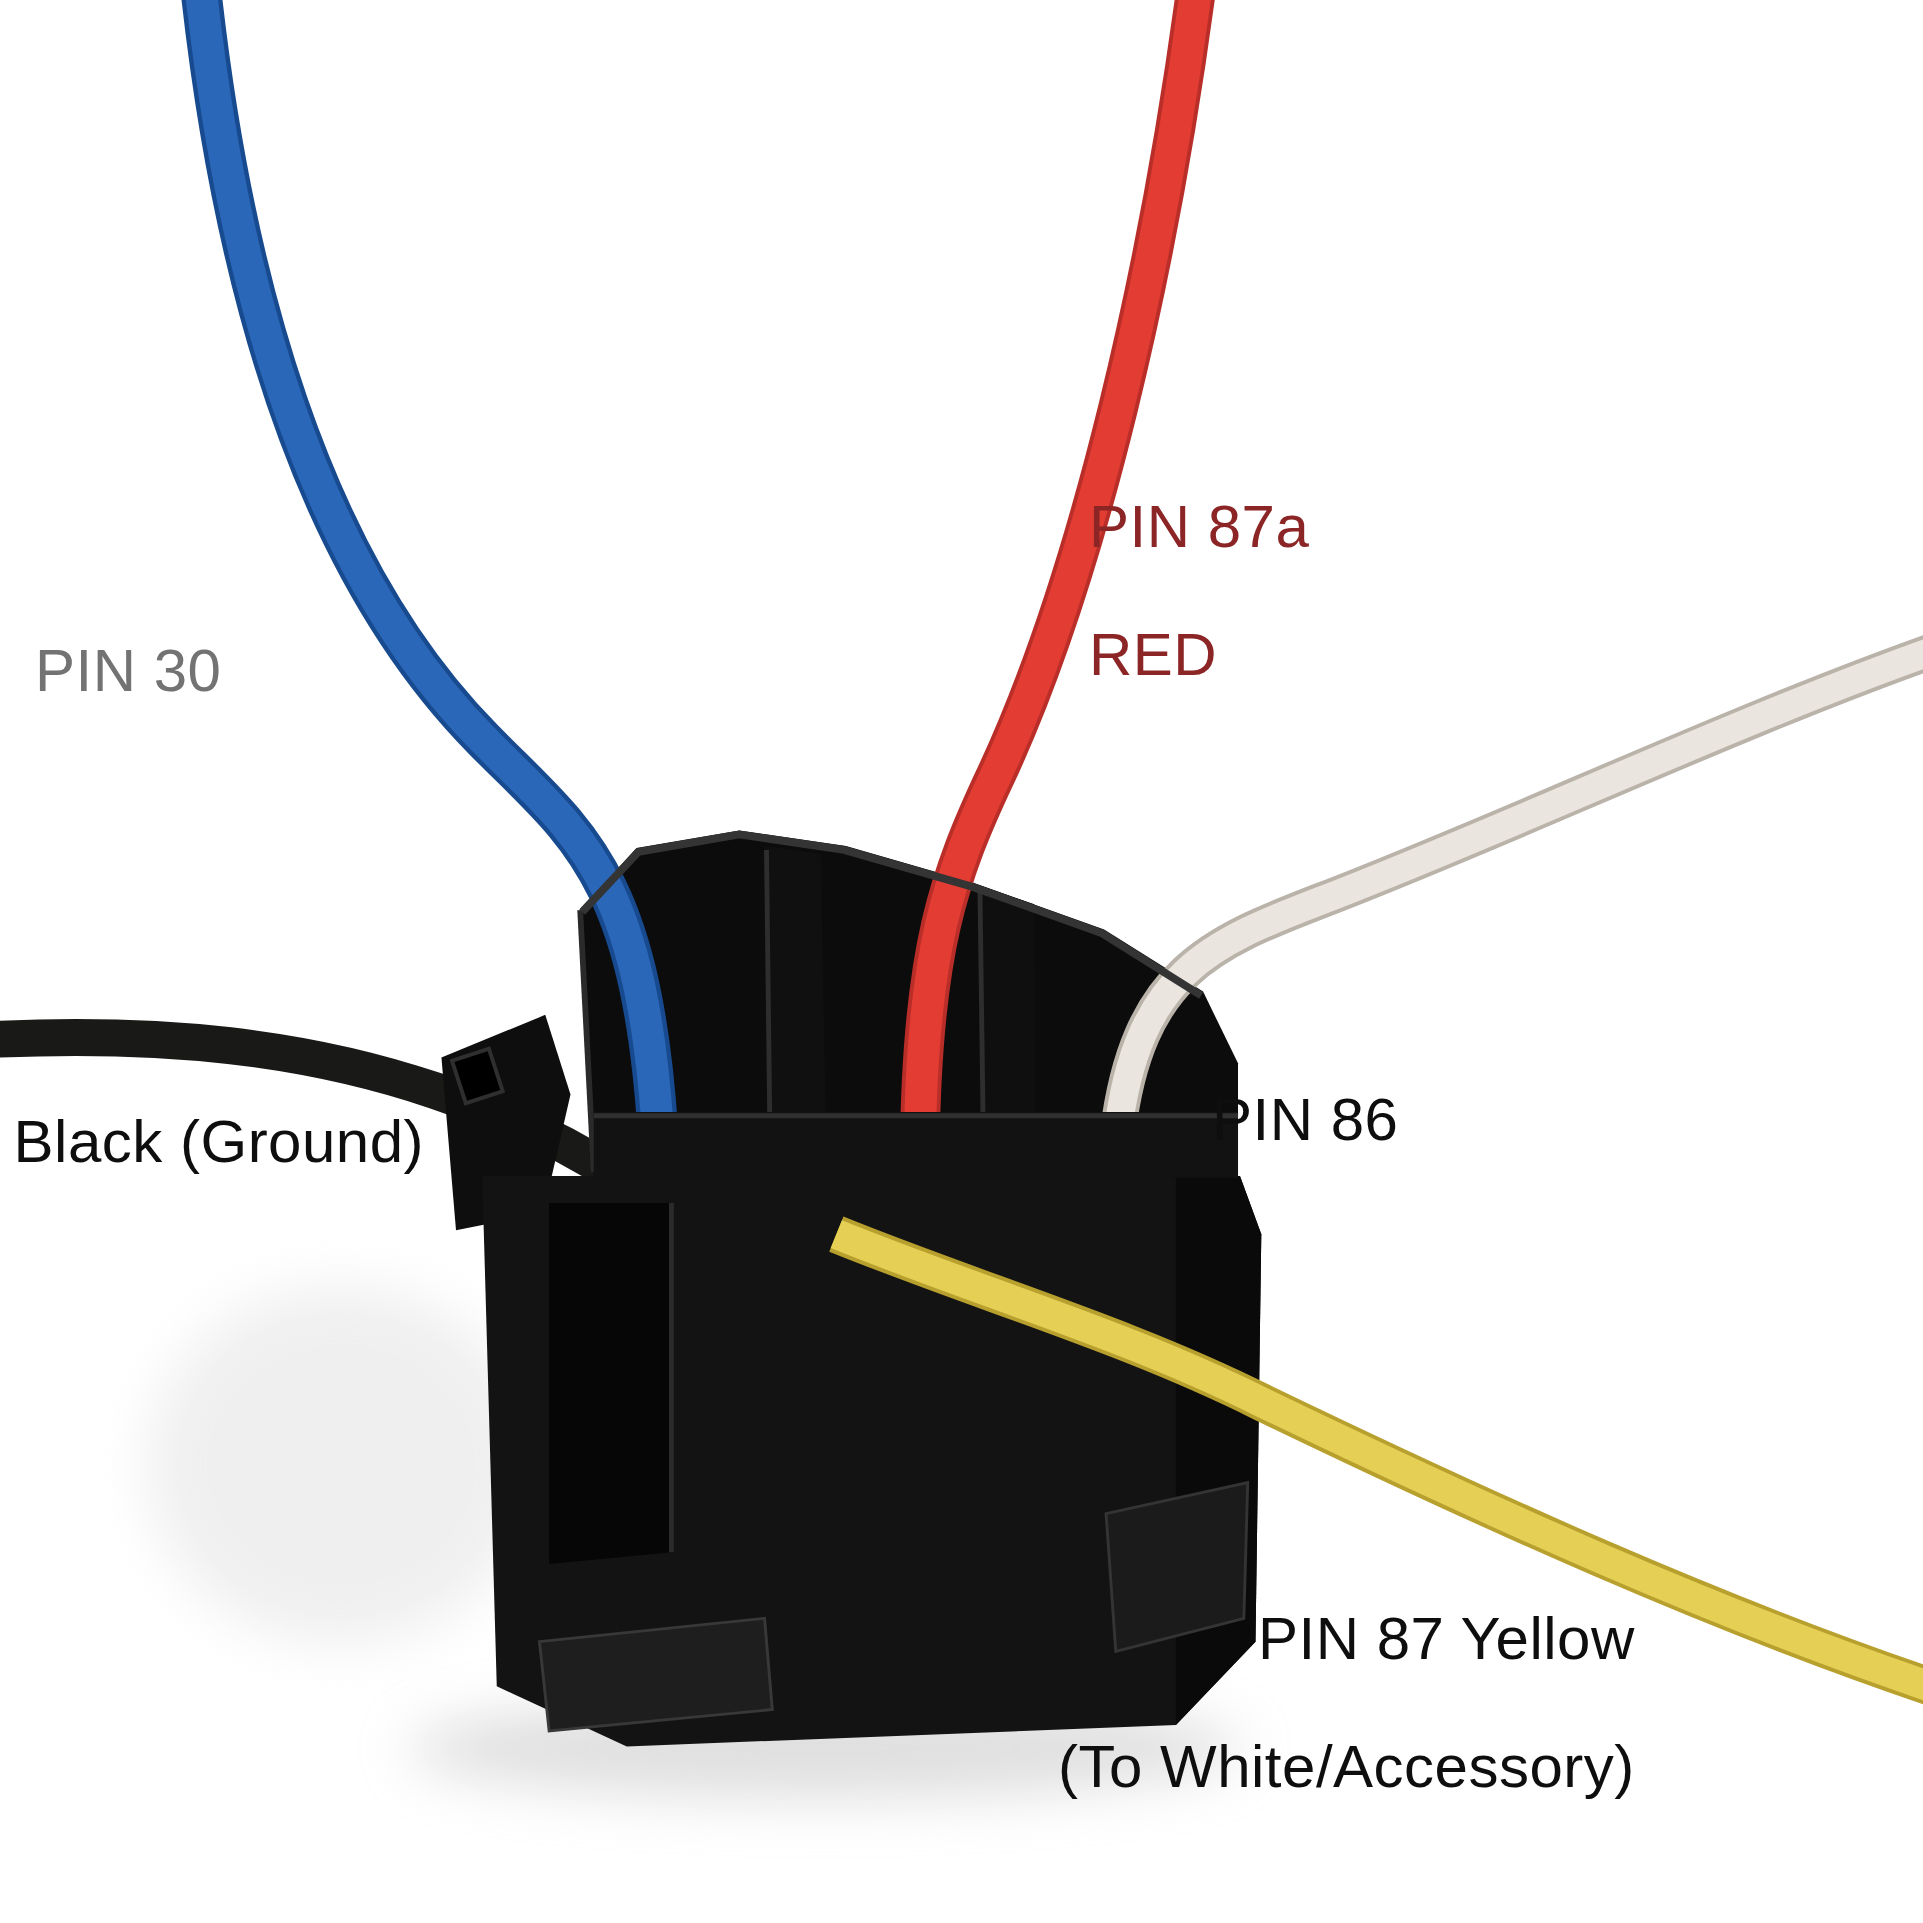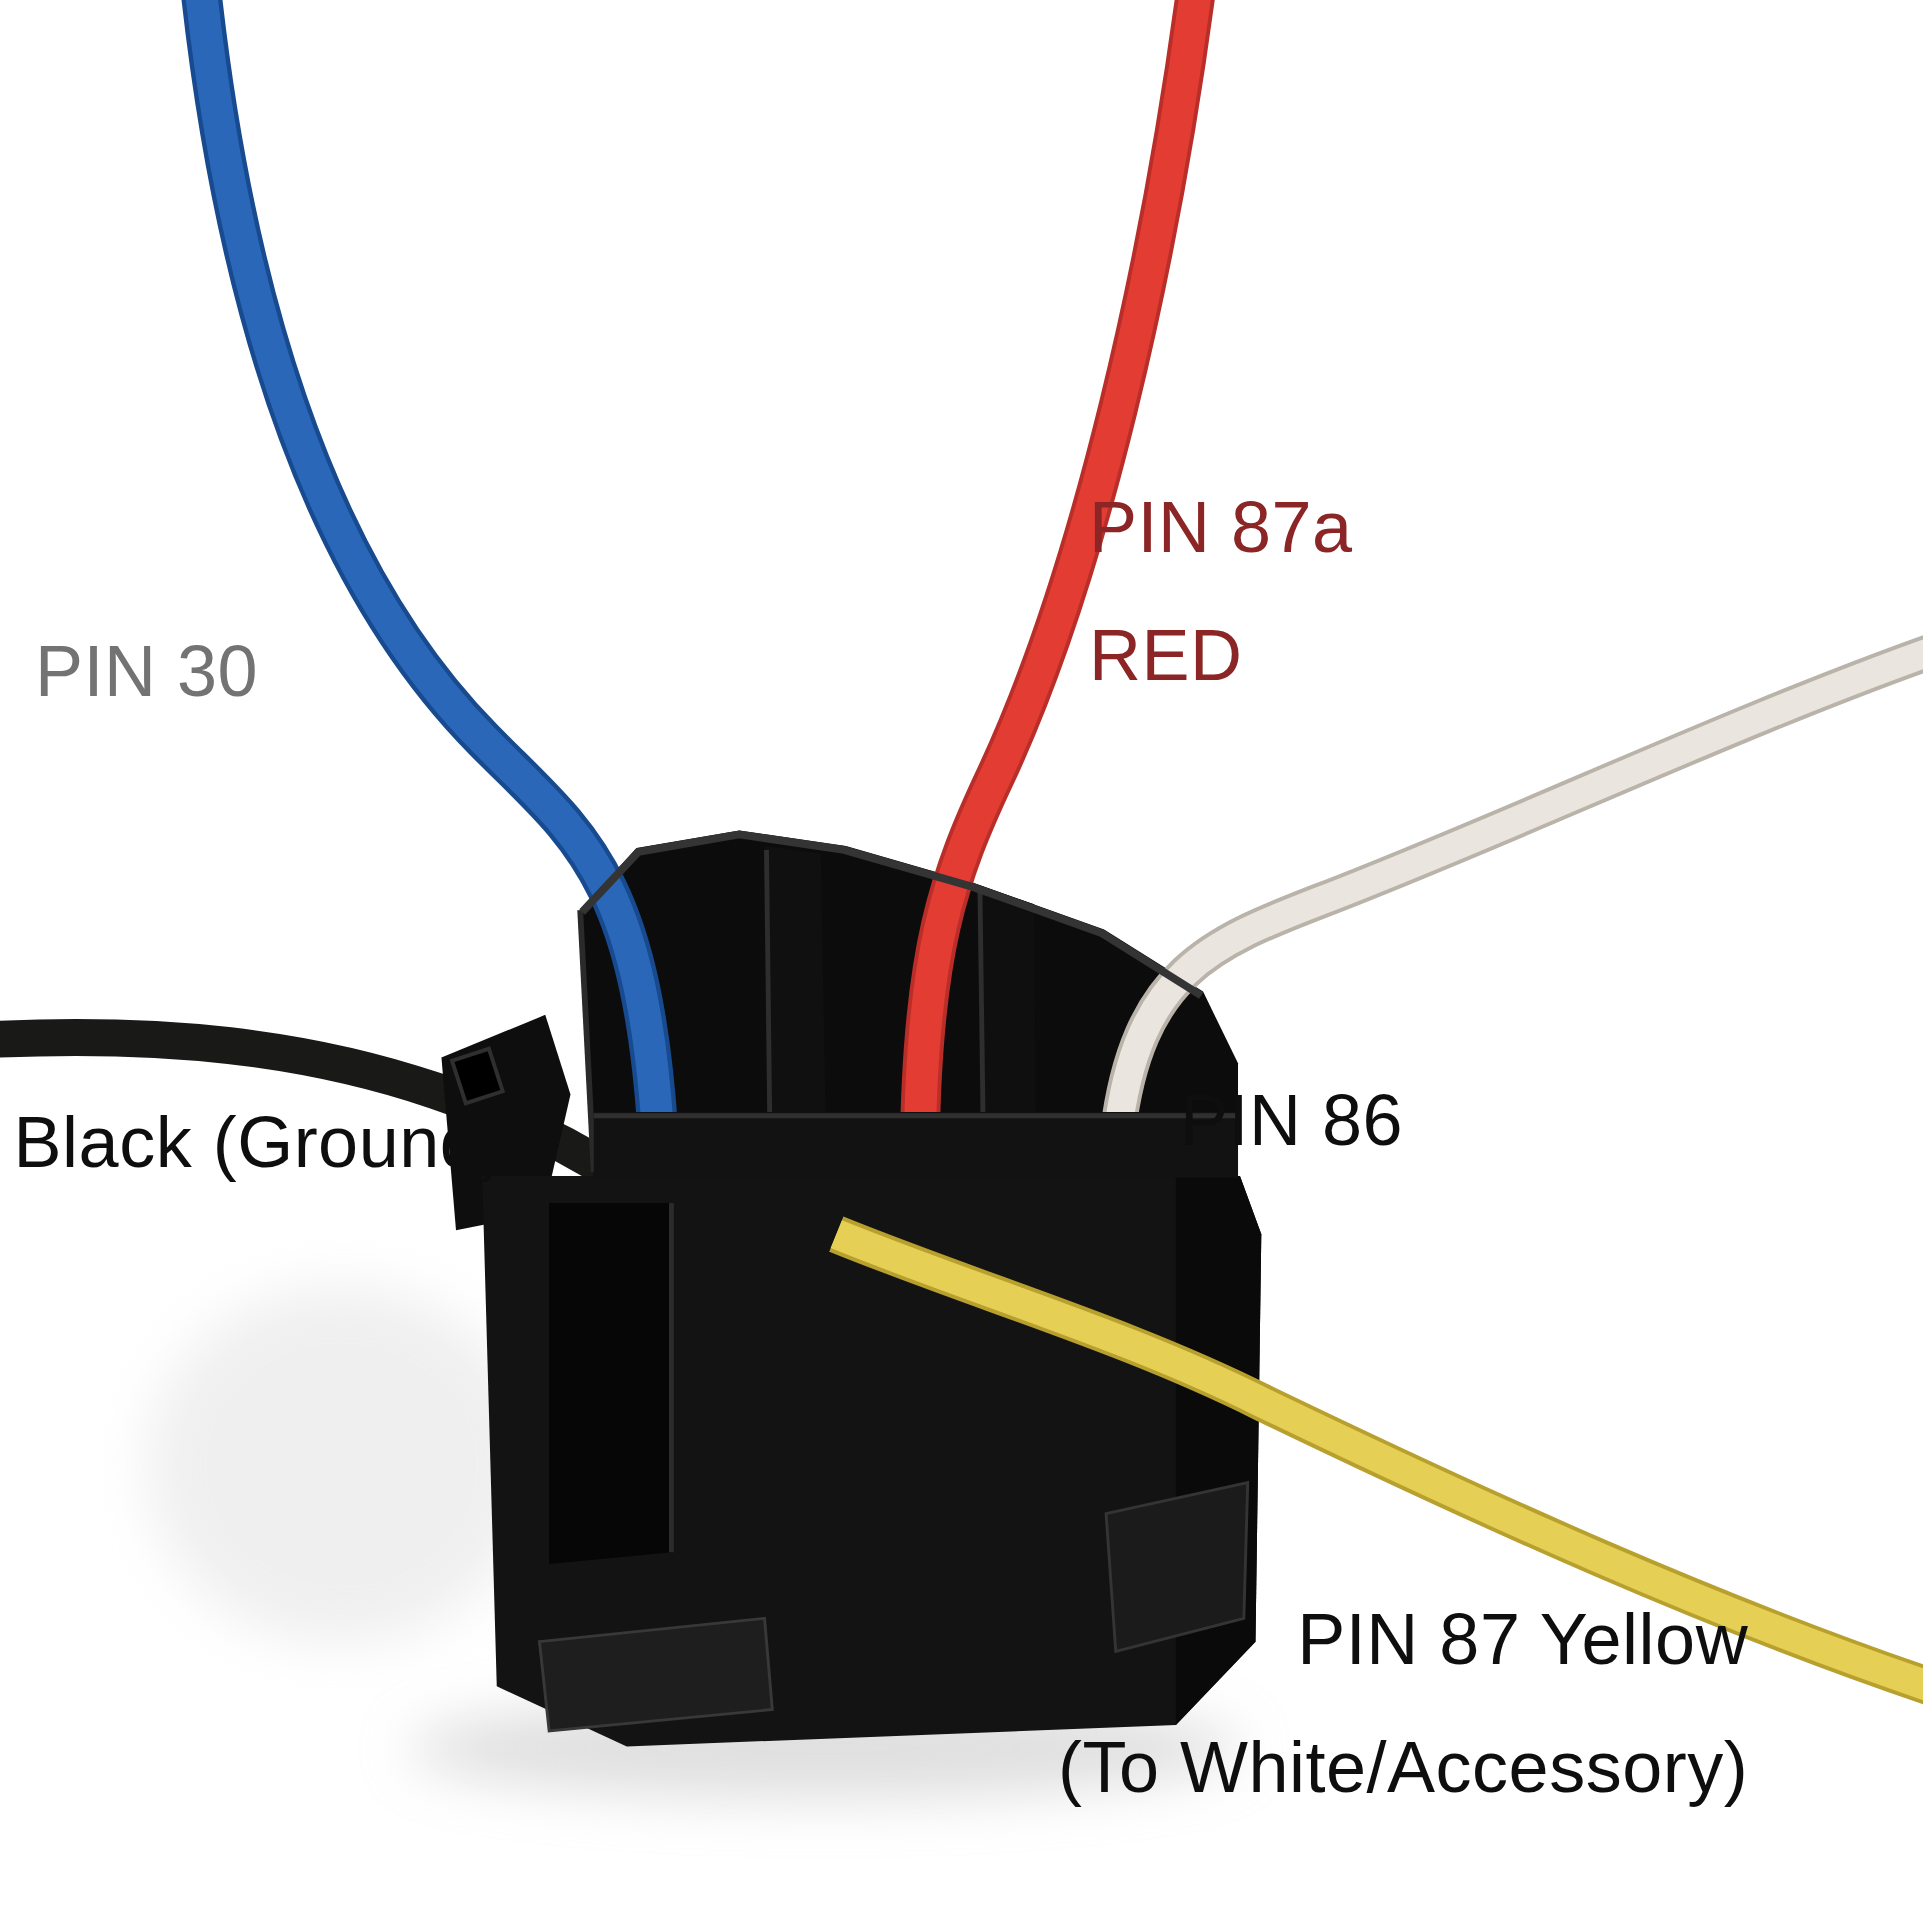--- a/index.html
+++ b/index.html
@@ -7,21 +7,21 @@
     position: relative;
     width: 1923px;
     height: 1923px;
     background: #ffffff;
     overflow: hidden;
     font-family: "Liberation Sans", "DejaVu Sans", sans-serif;
   }
   #photo-svg { position: absolute; left: 0; top: 0; }
   .label {
     position: absolute;
-    font-size: 72px;
+    font-size: 60px;
     line-height: 128px;
     font-weight: 500;
     letter-spacing: 0.5px;
     white-space: nowrap;
     color: #0e0e0e;
   }
 </style>
 </head>
 <body>
 
@@ -79,21 +79,21 @@
 
   <div class="label" style="left: 1089px; top: 463px; color: rgb(140, 37, 37);">
     <div>PIN 87a</div>
     <div>RED</div>
   </div>
 
   <div class="label" style="left: 13.6px; top: 1078px; color: rgb(14, 14, 14);">
     <div>Black (Ground)</div>
   </div>
 
-  <div class="label" style="left: 1180px; top: 1056px; color: rgb(14, 14, 14);">
+  <div class="label" style="left: 1212px; top: 1056px; color: rgb(14, 14, 14);">
     <div>PIN 86</div>
   </div>
 
   <div class="label" style="left: 1058px; top: 1575px; color: rgb(14, 14, 14); text-align: right;">
     <div>PIN 87 Yellow</div>
     <div>(To White/Accessory)</div>
   </div>
 
 </div>
 

